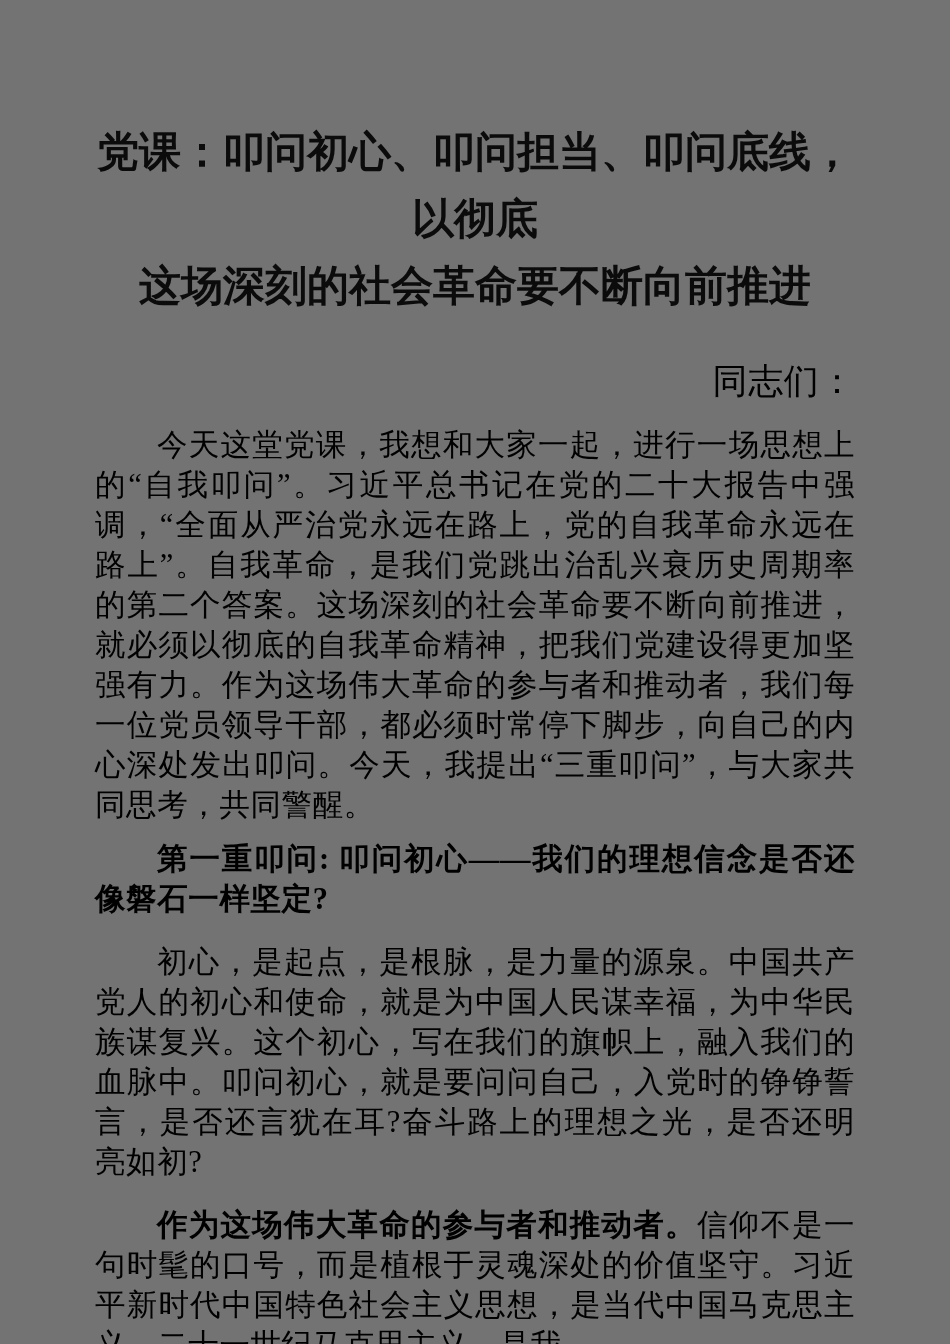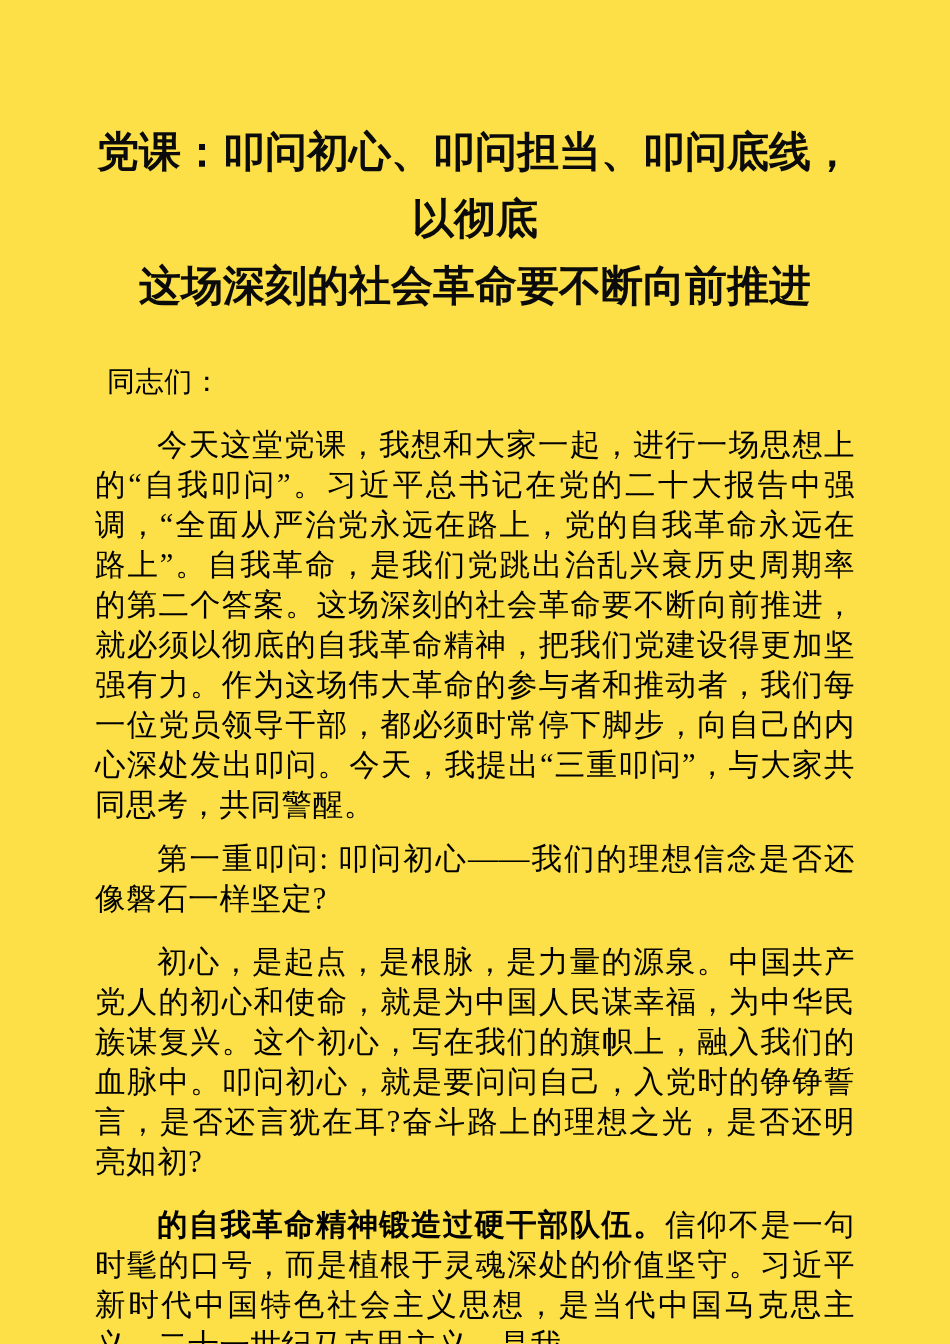--- a/index.html
+++ b/index.html
@@ -13,42 +13,42 @@
     overflow: hidden;
     font-family: "Liberation Serif", "DejaVu Serif", serif;
     color: #000000;
     -webkit-font-smoothing: antialiased;
   }
 
   .page {
     position: relative;
     width: 950px;
     height: 1344px;
-    background: #fde047;
+    background: #737373;
     box-sizing: border-box;
     padding: 118px 95px 16px 95px;
   }
 
   .doc-title {
     font-family: "Liberation Sans", "DejaVu Sans", sans-serif;
     font-weight: bold;
     font-size: 42px;
     line-height: 67px;
     text-align: center;
     letter-spacing: 0px;
     margin: 0 0 0 0;
     color: #0b0b0b;
     word-break: break-all;
   }
 
   .salutation {
-    font-size: 28px;
+    font-size: 35px;
     line-height: 40px;
     margin: 43px 0 0 12px;
-    text-align: left;
+    text-align: right;
     letter-spacing: 0.6px;
   }
 
   p.body-para {
     font-size: 30.5px;
     line-height: 40px;
     margin: 0;
     text-align: justify;
     text-align-last: left;
     text-justify: inter-ideograph;
@@ -63,21 +63,21 @@
 
   p.heading-para {
     font-size: 30.5px;
     line-height: 40px;
     margin: 14px 0 0 0;
     text-align: justify;
     text-align-last: left;
     text-justify: inter-ideograph;
     text-indent: 62px;
     letter-spacing: 0.6px;
-    font-weight: normal;
+    font-weight: bold;
     word-break: break-all;
   }
 
   .lead-bold {
     font-weight: bold;
   }
 </style>
 </head>
 <body>
 
@@ -89,15 +89,15 @@
   </h1>
 
   <div class="salutation">同志们：</div>
 
   <p class="body-para gap-before">今天这堂党课，我想和大家一起，进行一场思想上的“自我叩问”。习近平总书记在党的二十大报告中强调，“全面从严治党永远在路上，党的自我革命永远在路上”。自我革命，是我们党跳出治乱兴衰历史周期率的第二个答案。这场深刻的社会革命要不断向前推进，就必须以彻底的自我革命精神，把我们党建设得更加坚强有力。作为这场伟大革命的参与者和推动者，我们每一位党员领导干部，都必须时常停下脚步，向自己的内心深处发出叩问。今天，我提出“三重叩问”，与大家共同思考，共同警醒。</p>
 
   <p class="heading-para">第一重叩问: 叩问初心——我们的理想信念是否还像磐石一样坚定?</p>
 
   <p class="body-para gap-before">初心，是起点，是根脉，是力量的源泉。中国共产党人的初心和使命，就是为中国人民谋幸福，为中华民族谋复兴。这个初心，写在我们的旗帜上，融入我们的血脉中。叩问初心，就是要问问自己，入党时的铮铮誓言，是否还言犹在耳?奋斗路上的理想之光，是否还明亮如初?</p>
 
-  <p class="body-para gap-before"><span class="lead-bold">的自我革命精神锻造过硬干部队伍。</span><span>信仰不是一句时髦的口号，而是植根于灵魂深处的价值坚守。习近平新时代中国特色社会主义思想，是当代中国马克思主义、二十一世纪马克思主义，是我</span></p>
+  <p class="body-para gap-before"><span class="lead-bold">作为这场伟大革命的参与者和推动者。</span><span>信仰不是一句时髦的口号，而是植根于灵魂深处的价值坚守。习近平新时代中国特色社会主义思想，是当代中国马克思主义、二十一世纪马克思主义，是我</span></p>
 
 </div>
 
 </body></html>

